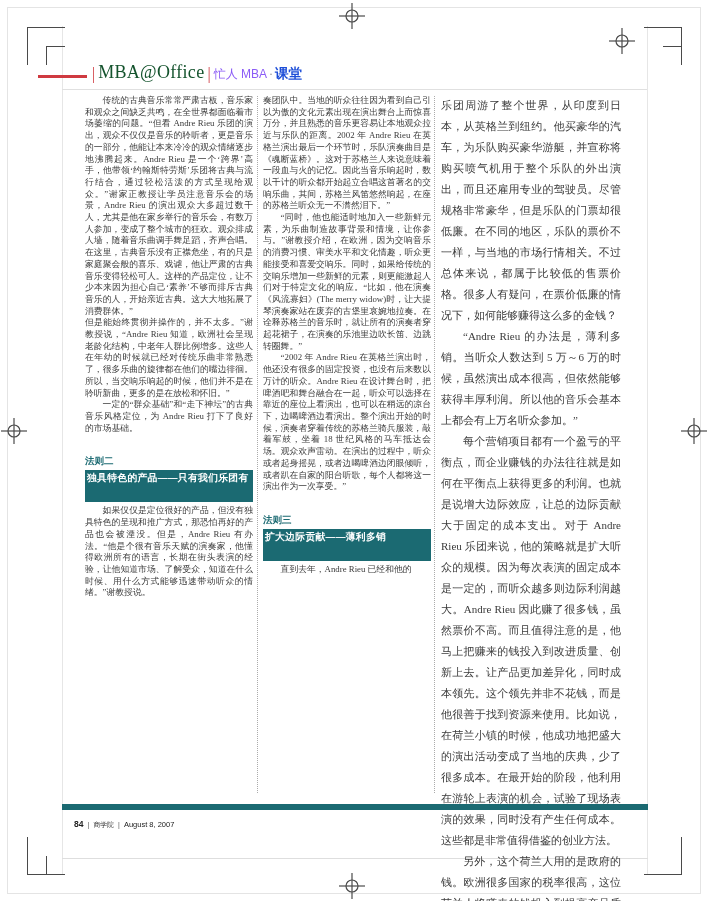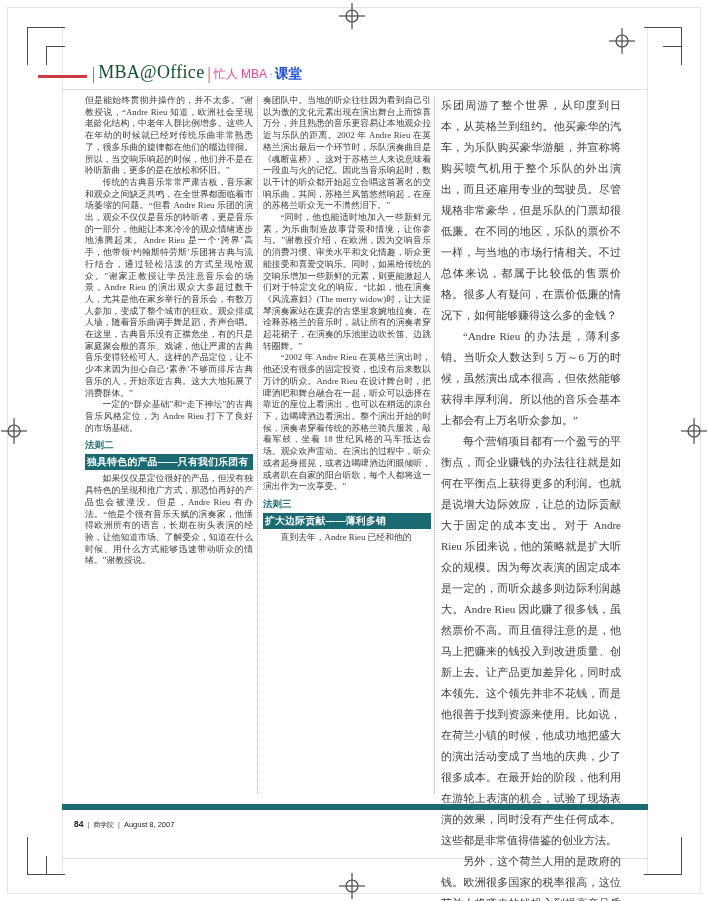--- a/index.html
+++ b/index.html
@@ -16,36 +16,36 @@
   
   .cm{position:absolute;border:0 solid #4a4a4a;}
   .reg{position:absolute;width:26px;height:26px;}
   .reg line,.reg circle{stroke:#4a4a4a;stroke-width:1.2;fill:none;}
 
   
   .hline{position:absolute;left:38px;top:75px;width:49px;height:2.5px;background:var(--red,#cf3a40);}
   .hdr{position:absolute;left:89px;top:62px;white-space:nowrap;}
   .hdr .pipe{color:var(--red,#cf3a40);font-size:16px;font-weight:400;margin:0 3px;vertical-align:-1px;}
   .hdr .brand{font-size:18px;color:#14532d;letter-spacing:0.3px;}
-  .hdr .mid{font-size:12px;color:#ec4899;font-family:"Liberation Sans",sans-serif;}
+  .hdr .mid{font-size:12px;color:#8b5cf6;font-family:"Liberation Sans",sans-serif;}
   .hdr .dot{font-size:12px;color:#8d8d8d;margin:0 2px;}
   .hdr .classroom{font-size:13.5px;font-weight:bold;color:#1d4ed8;font-family:"Liberation Sans",sans-serif;}
   .subrule{position:absolute;left:62px;top:89px;width:585px;height:1px;background:#e0e0e0;}
 
   
   .col{position:absolute;top:95px;text-align:justify;}
   .bp{margin:0;font-size:8.8px;line-height:11.7px;text-indent:2em;color:#3b3b3b;}
   .bp.noind{text-indent:0;}
   .c3 .bp{font-size:11px;line-height:21px;}
   .vdot{position:absolute;top:96px;height:697px;width:0;border-left:1px dotted #ababab;}
 
-  .rule-label{margin-top:4px;font-size:9.5px;font-weight:bold;color:var(--teal,#1b6a72);
+  .rule-label{margin-top:20px;font-size:9.5px;font-weight:bold;color:var(--teal,#1b6a72);
     line-height:14px;font-family:"Liberation Sans",sans-serif;text-indent:0;}
   .rule-title{background:var(--teal,#1b6a72);color:#ffffff;font-weight:bold;font-size:9.8px;
-    line-height:15px;height:16px;padding-left:2px;margin:2px 0 3px 0;white-space:nowrap;
+    line-height:15px;height:32px;padding-left:2px;margin:2px 0 3px 0;white-space:nowrap;
     overflow:hidden;font-family:"Liberation Sans",sans-serif;letter-spacing:0.3px;text-indent:0;}
 
   
   .endmark{display:inline-block;width:10px;height:9px;margin-left:3px;vertical-align:-1px;
     border-radius:1.5px;
     background:linear-gradient(135deg,var(--end_mark,#a34f2b) 48%,#ffffff 48%,#ffffff 60%,var(--end_mark,#a34f2b) 60%);}
 
   
   .bbar{position:absolute;left:62px;top:804px;width:586px;height:6px;background:var(--teal,#1b6a72);}
   .ftr{position:absolute;left:74px;top:819px;font-size:7.5px;color:#222;
@@ -101,22 +101,22 @@
 <div class="hline"></div>
 <div class="hdr">
   <span class="pipe">|</span><span class="brand">MBA@Office</span><span class="pipe">|</span><span class="mid">忙人 MBA</span><span class="dot">·</span><span class="classroom">课堂</span>
 </div>
 <div class="subrule"></div>
 
 <div class="vdot" style="left:257px;"></div>
 <div class="vdot" style="left:434px;"></div>
 
 <div class="col" style="left:85px;width:168px;">
+  <p class="bp">传统的古典音乐常常严肃古板，音乐家和观众之间缺乏共鸣，在全世界都面临着市场萎缩的问题。“但看 Andre Rieu 乐团的演出，观众不仅仅是音乐的聆听者，更是音乐的一部分，他能让本来冷冷的观众情绪逐步地沸腾起来。Andre Rieu 是一个‘跨界’高手，他带领‘约翰斯特劳斯’乐团将古典与流行结合，通过轻松活泼的方式呈现给观众。”谢家正教授让学员注意音乐会的场景，Andre Rieu 的演出观众大多超过数千人，尤其是他在家乡举行的音乐会，有数万人参加，变成了整个城市的狂欢。观众排成人墙，随着音乐曲调手舞足蹈，齐声合唱。在这里，古典音乐没有正襟危坐，有的只是家庭聚会般的喜乐、戏谑，他让严肃的古典音乐变得轻松可人。这样的产品定位，让不少本来因为担心自己‘素养’不够而排斥古典音乐的人，开始亲近古典。这大大地拓展了消费群体。”</p>
   <p class="bp noind">但是能始终贯彻并操作的，并不太多。”谢教授说，“Andre Rieu 知道，欧洲社会呈现老龄化结构，中老年人群比例增多。这些人在年幼的时候就已经对传统乐曲非常熟悉了，很多乐曲的旋律都在他们的嘴边徘徊。所以，当交响乐响起的时候，他们并不是在聆听新曲，更多的是在放松和怀旧。”</p>
-  <p class="bp">传统的古典音乐常常严肃古板，音乐家和观众之间缺乏共鸣，在全世界都面临着市场萎缩的问题。“但看 Andre Rieu 乐团的演出，观众不仅仅是音乐的聆听者，更是音乐的一部分，他能让本来冷冷的观众情绪逐步地沸腾起来。Andre Rieu 是一个‘跨界’高手，他带领‘约翰斯特劳斯’乐团将古典与流行结合，通过轻松活泼的方式呈现给观众。”谢家正教授让学员注意音乐会的场景，Andre Rieu 的演出观众大多超过数千人，尤其是他在家乡举行的音乐会，有数万人参加，变成了整个城市的狂欢。观众排成人墙，随着音乐曲调手舞足蹈，齐声合唱。在这里，古典音乐没有正襟危坐，有的只是家庭聚会般的喜乐、戏谑，他让严肃的古典音乐变得轻松可人。这样的产品定位，让不少本来因为担心自己‘素养’不够而排斥古典音乐的人，开始亲近古典。这大大地拓展了消费群体。”</p>
   <p class="bp">一定的“群众基础”和“走下神坛”的古典音乐风格定位，为 Andre Rieu 打下了良好的市场基础。</p>
   <div class="rule-label">法则二</div>
   <div class="rule-title">独具特色的产品——只有我们乐团有</div>
   <p class="bp">如果仅仅是定位很好的产品，但没有独具特色的呈现和推广方式，那恐怕再好的产品也会被湮没。但是，Andre Rieu 有办法。“他是个很有音乐天赋的演奏家，他懂得欧洲所有的语言，长期在街头表演的经验，让他知道市场、了解受众，知道在什么时候、用什么方式能够迅速带动听众的情绪。”谢教授说。</p>
 </div>
 
 <div class="col" style="left:263px;width:168px;">
   <p class="bp noind">奏团队中。当地的听众往往因为看到自己引以为傲的文化元素出现在演出舞台上而惊喜万分，并且熟悉的音乐更容易让本地观众拉近与乐队的距离。2002 年 Andre Rieu 在英格兰演出最后一个环节时，乐队演奏曲目是《魂断蓝桥》。这对于苏格兰人来说意味着一段血与火的记忆。因此当音乐响起时，数以千计的听众都开始起立合唱这首著名的交响乐曲，其间，苏格兰风笛悠然响起，在座的苏格兰听众无一不潸然泪下。”</p>
   <p class="bp">“同时，他也能适时地加入一些新鲜元素，为乐曲制造故事背景和情境，让你参与。”谢教授介绍，在欧洲，因为交响音乐的消费习惯、审美水平和文化情趣，听众更能接受和喜爱交响乐。同时，如果给传统的交响乐增加一些新鲜的元素，则更能激起人们对于特定文化的响应。“比如，他在演奏《风流寡妇》(The merry widow)时，让大提琴演奏家站在废弃的古堡里哀婉地拉奏。在诠释苏格兰的音乐时，就让所有的演奏者穿起花裙子，在演奏的乐池里边吹长笛、边跳转圈舞。”</p>
   <p class="bp">“2002 年 Andre Rieu 在英格兰演出时，他还没有很多的固定投资，也没有后来数以万计的听众。Andre Rieu 在设计舞台时，把啤酒吧和舞台融合在一起，听众可以选择在靠近的座位上看演出，也可以在稍远的凉台下，边喝啤酒边看演出。整个演出开始的时候，演奏者穿着传统的苏格兰骑兵服装，敲着军鼓，坐着 18 世纪风格的马车抵达会场。观众欢声雷动。在演出的过程中，听众或者起身摇晃，或者边喝啤酒边闭眼倾听，或者趴在自家的阳台听歌，每个人都将这一演出作为一次享受。”</p>

